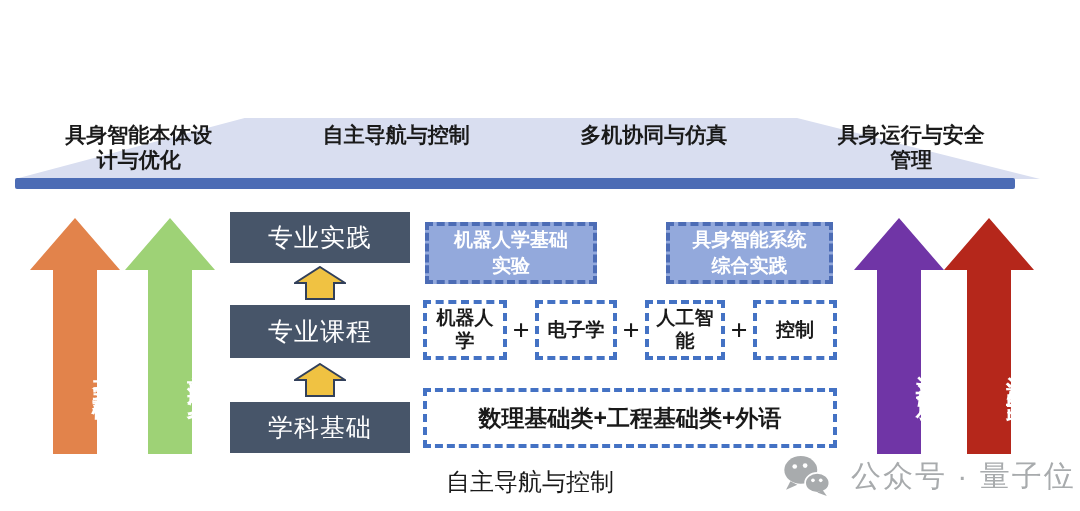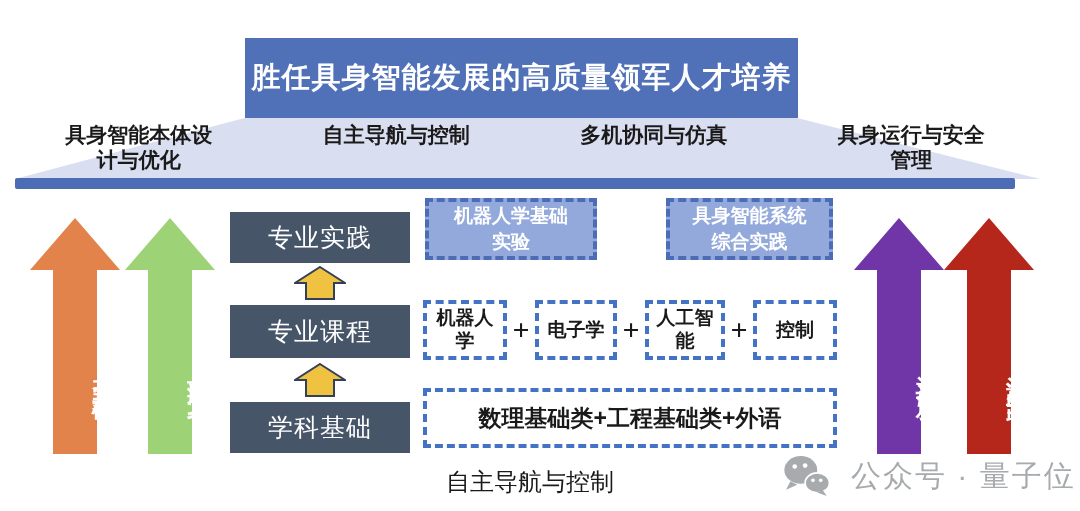--- a/index.html
+++ b/index.html
@@ -52,21 +52,21 @@
   
   .level-box {
     position:absolute; left:230px; width:180px; height:51px;
     background:var(--level_slate); color:var(--text_white);
     display:flex; align-items:center; justify-content:center;
     font-size:25px; font-weight:normal; letter-spacing:1px;
   }
   .gold-arrow { position:absolute; left:294px; width:52px; height:34px; }
   
   .module-filled {
-    position:absolute; top:198px; height:62px;
+    position:absolute; top:222px; height:62px;
     background:var(--module_fill_blue);
     border:4px dashed var(--module_border_blue);
     color:var(--text_white); font-weight:bold; font-size:19px; line-height:1.35;
     display:flex; align-items:center; justify-content:center; text-align:center;
     white-space:pre-line;
   }
   
   .course-row {
     position:absolute; left:423px; top:300px; width:414px; height:60px;
     display:flex; align-items:center; justify-content:space-between;font-family:Liberation Serif, serif;
@@ -98,21 +98,20 @@
     display:flex; align-items:center; gap:19px;
     color:var(--watermark_gray);
   }
   .watermark-text { font-size:30px; letter-spacing:2px; }
 </style>
 </head>
 <body>
 
 <div class="canvas">
 
-  <div class="banner">胜任具身智能发展的高质量领军人才培养</div>
 
   <div class="band"></div>
 
   <div class="pillars">
     <div class="pillar">具身智能本体设
 计与优化</div>
     <div class="pillar">自主导航与控制</div>
     <div class="pillar">多机协同与仿真</div>
     <div class="pillar">具身运行与安全
 管理</div>

